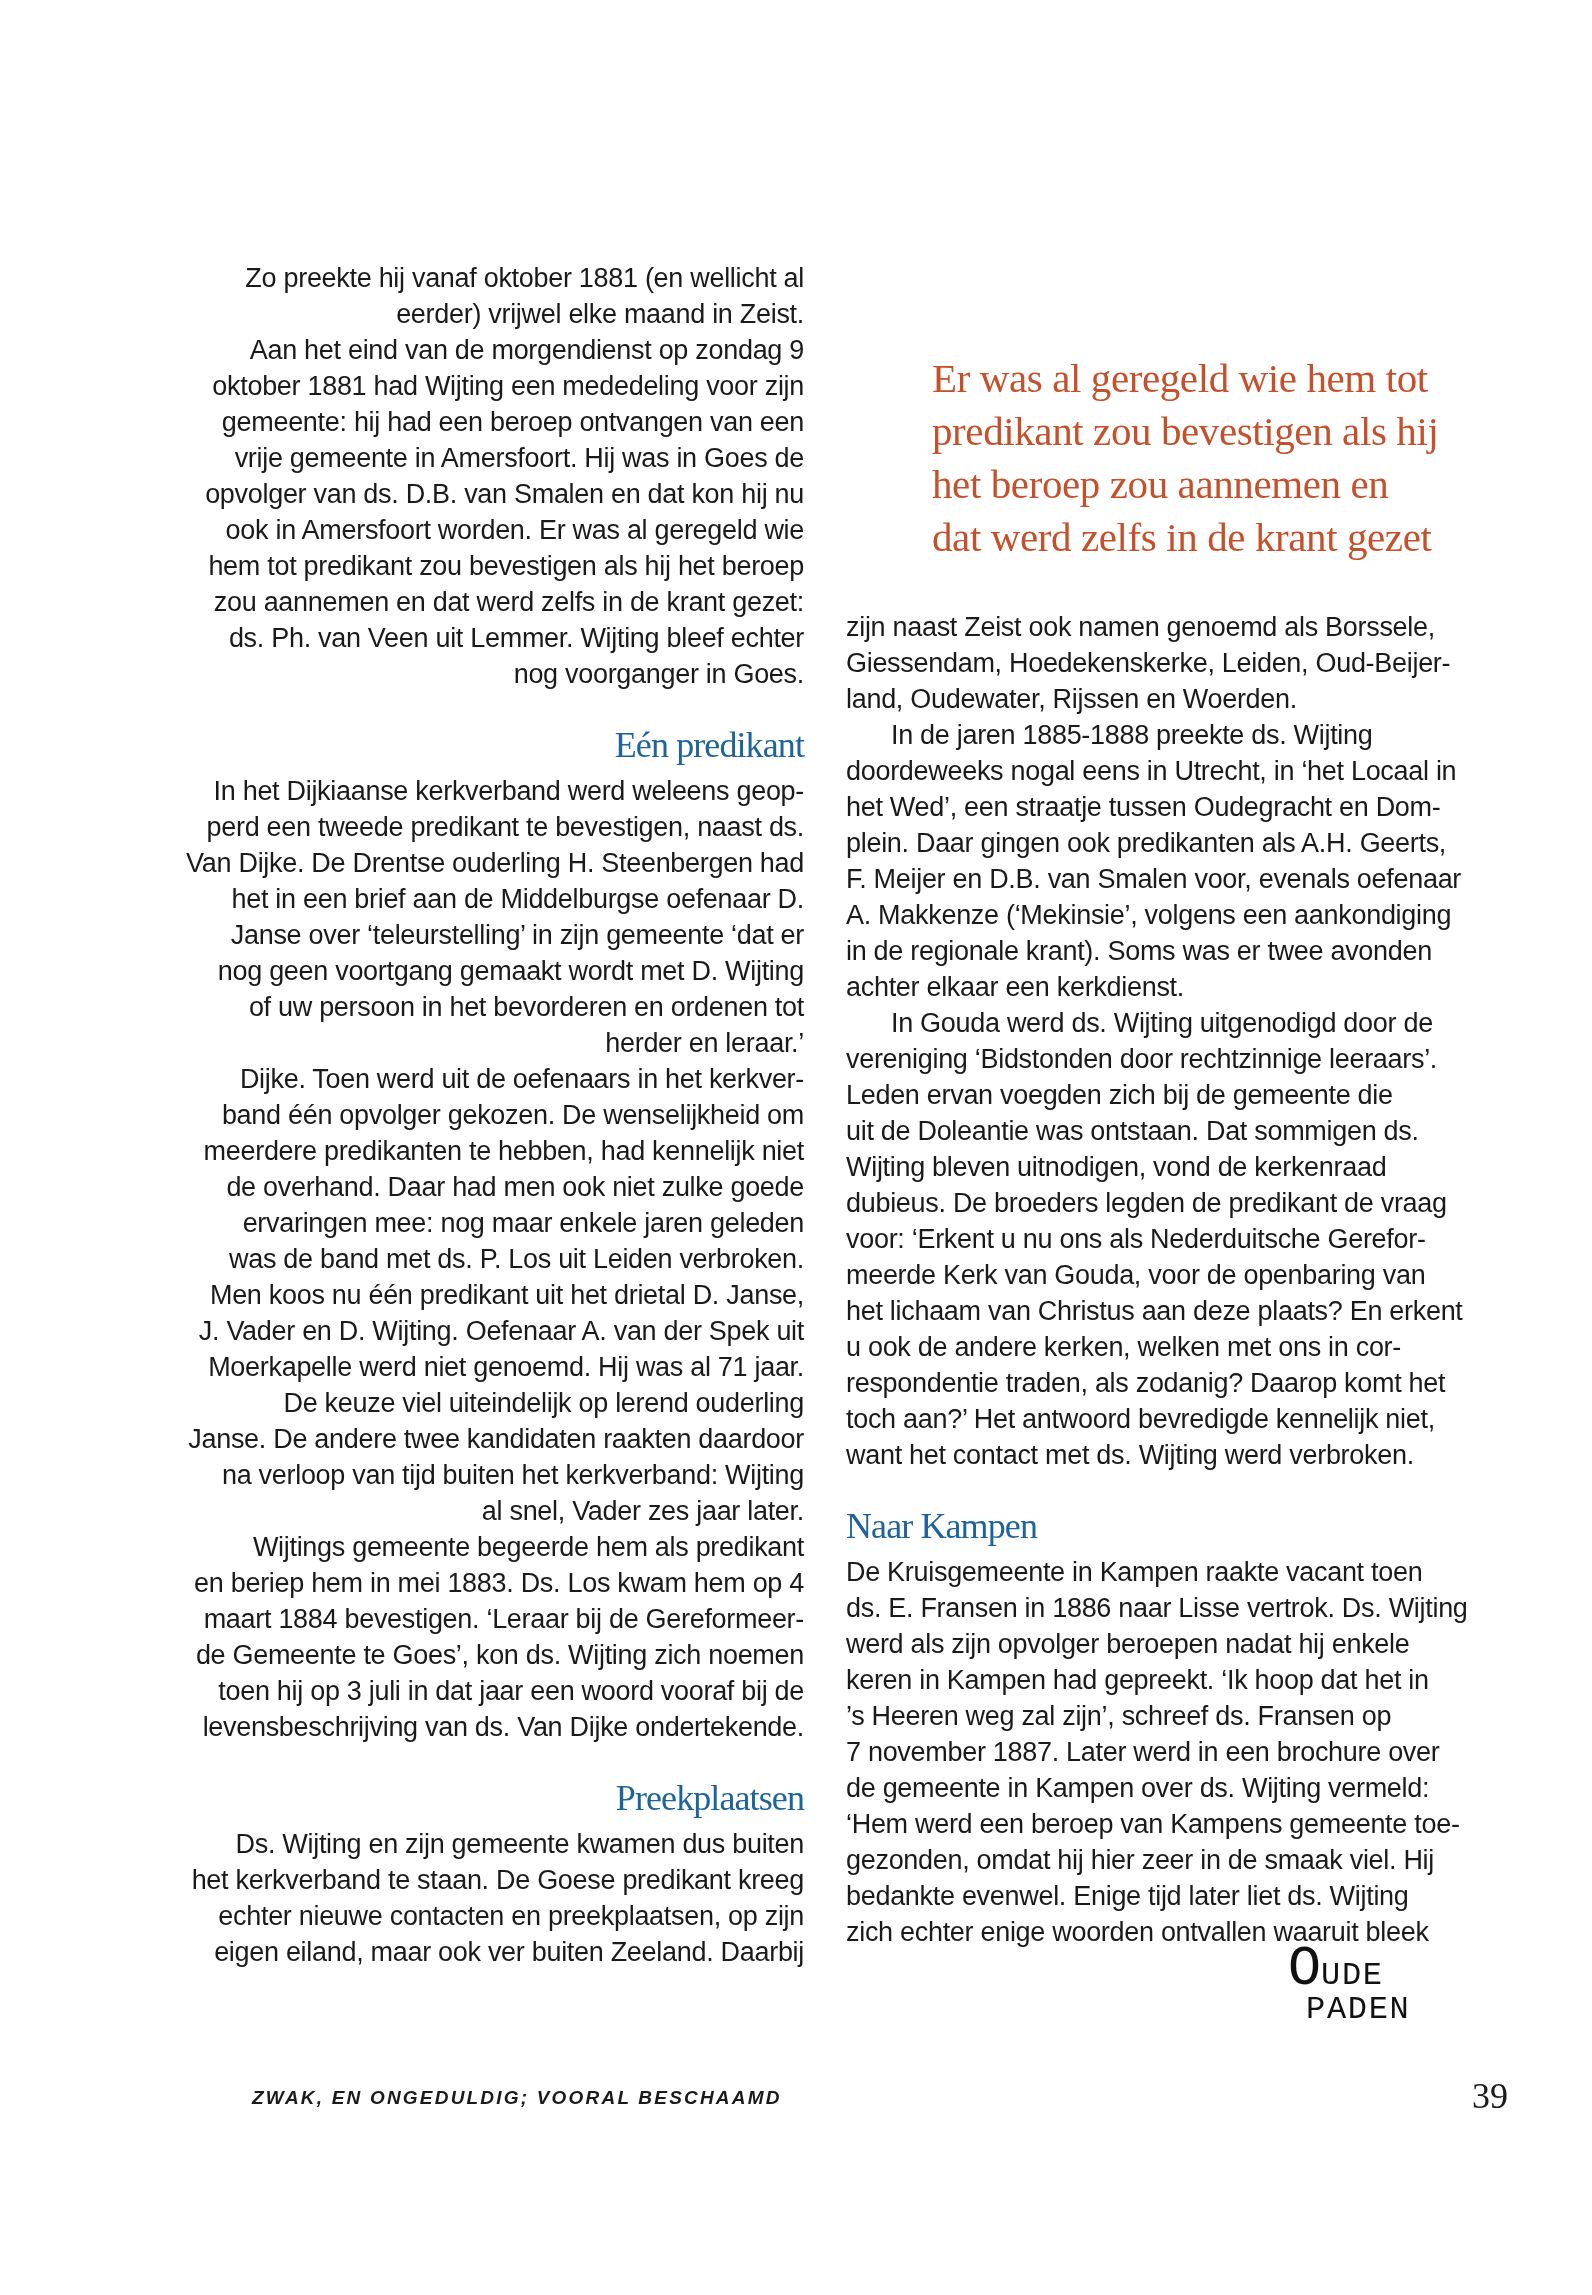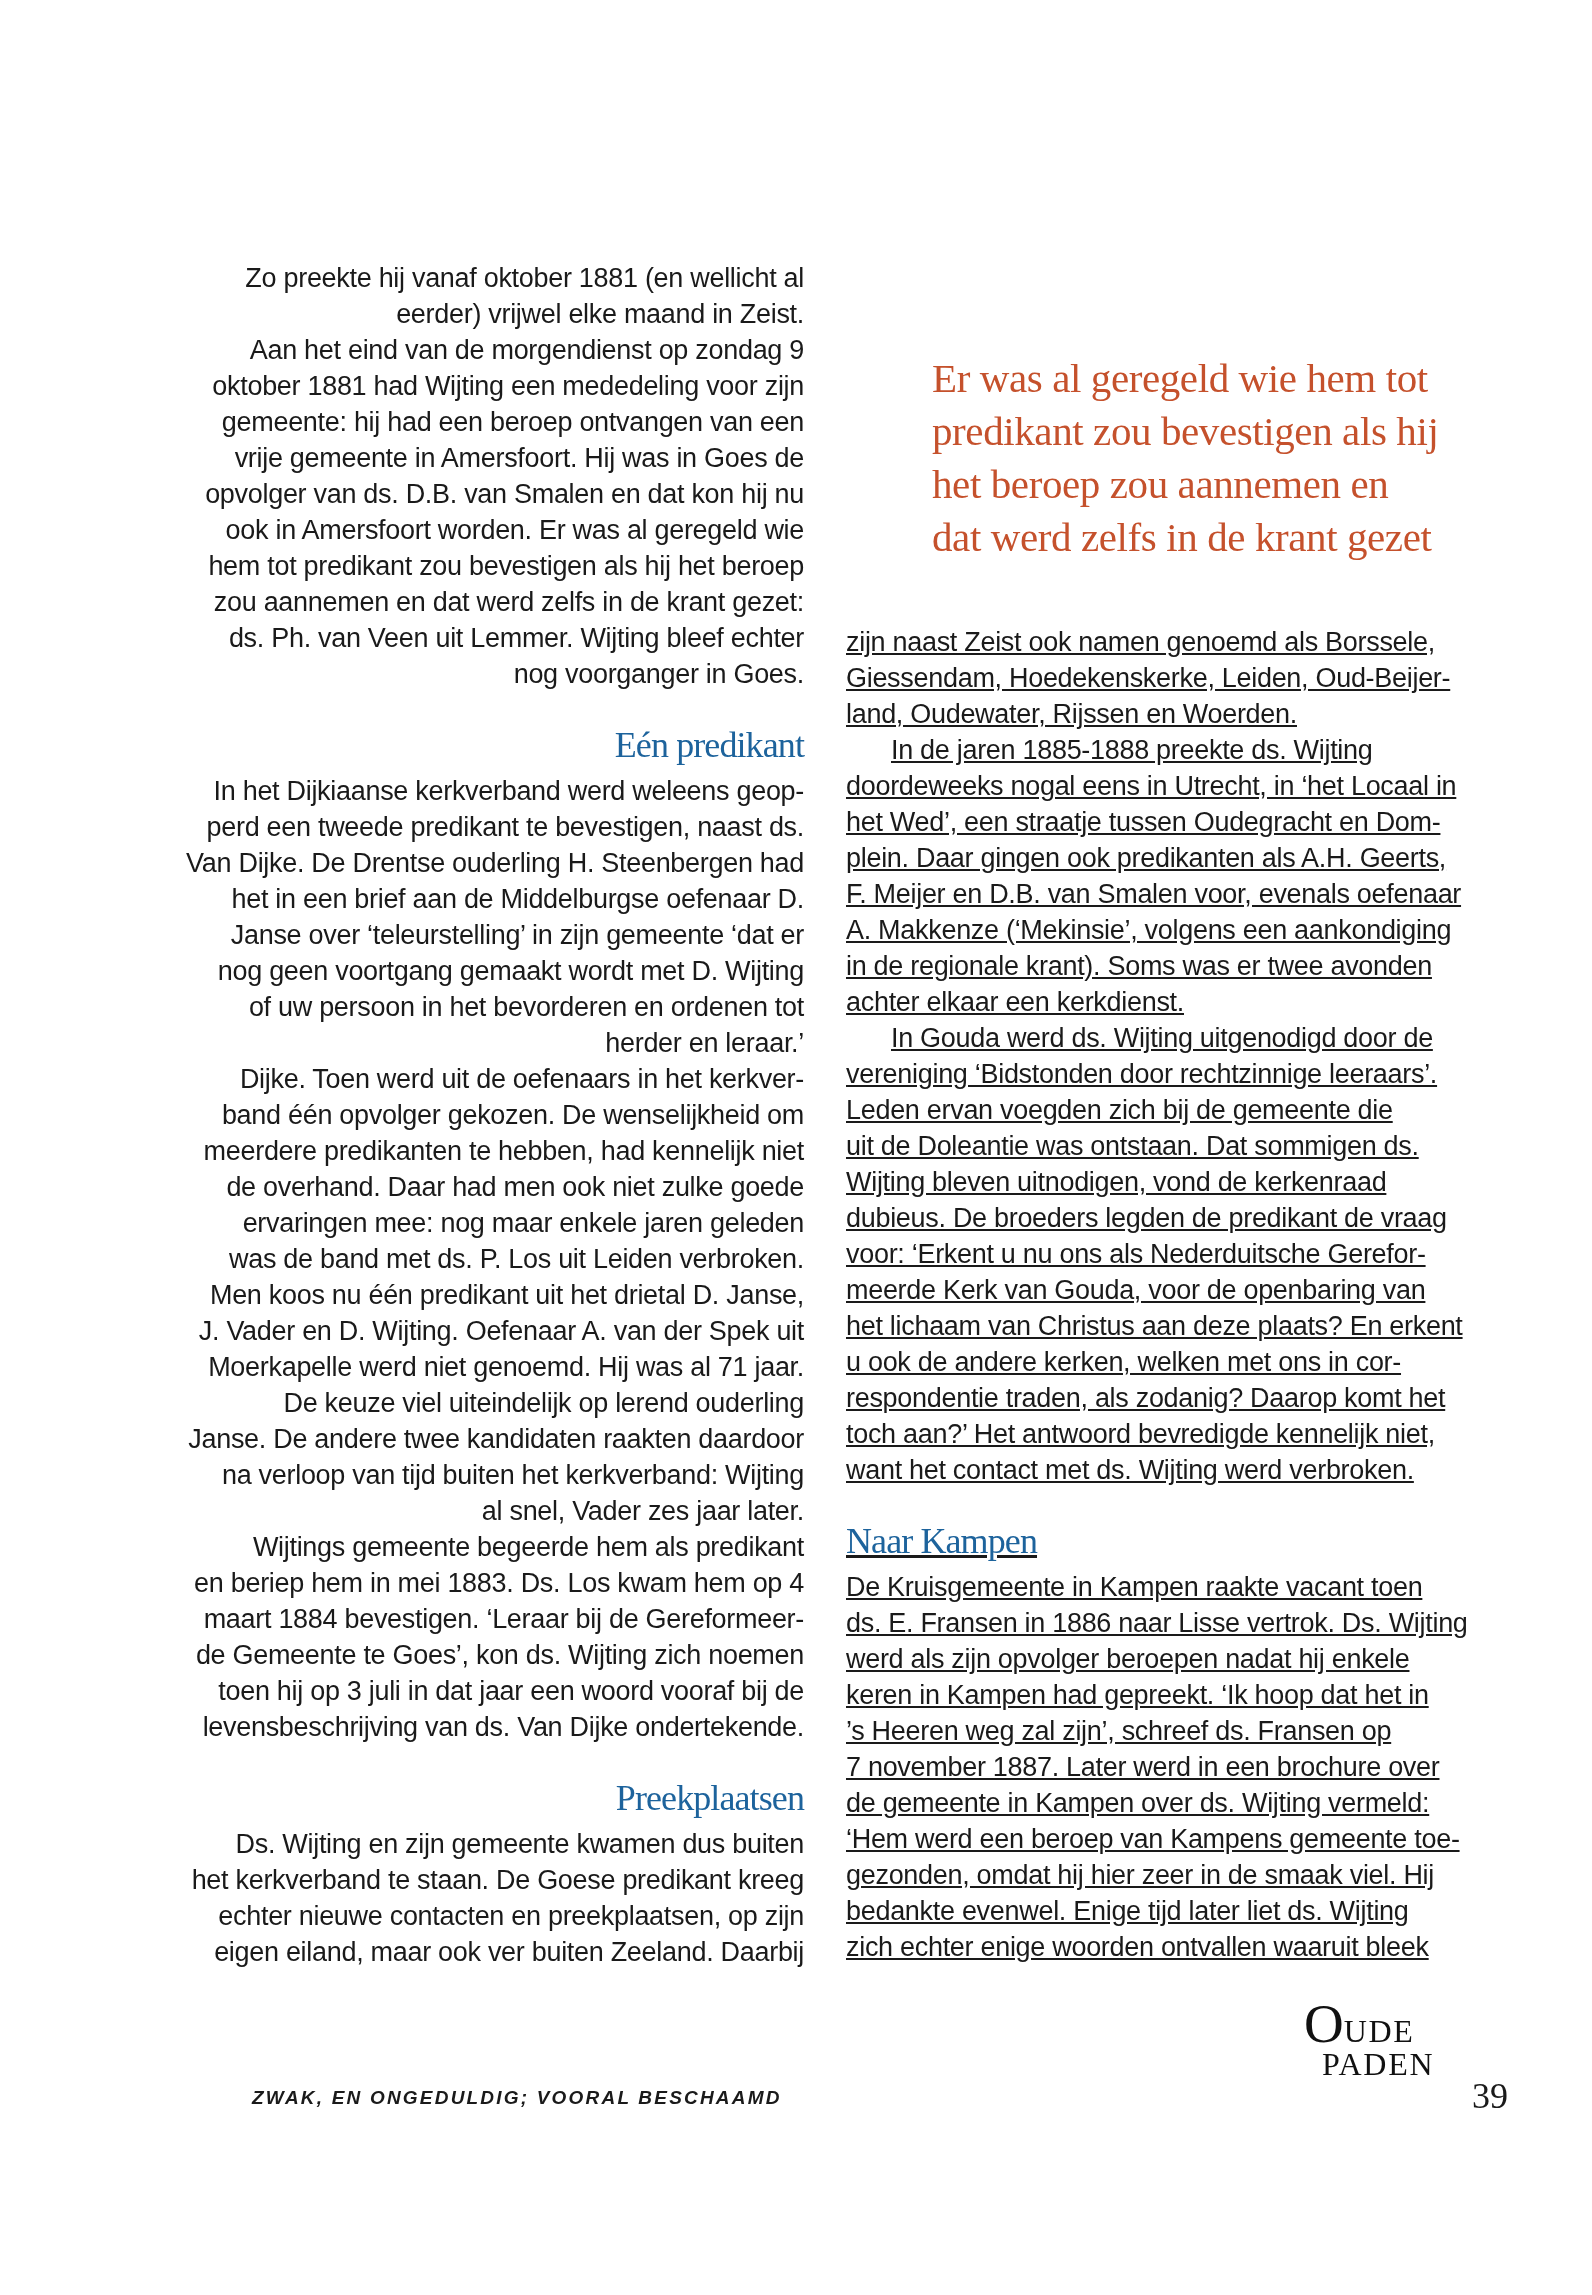--- a/index.html
+++ b/index.html
@@ -40,35 +40,34 @@
     margin-top:352px;
     padding-left:86px;
   }
   .quote-line{
     font-family:"Liberation Serif","DejaVu Serif",serif;
     font-size:41px;line-height:53px;
     letter-spacing:-0.4px;
     color:var(--quote);
     white-space:nowrap;
   }
-  #rc-body{margin-top:60px;text-decoration:underline;}
+  #rc-body{margin-top:45px;}
   #running-head{
     position:absolute;left:252px;top:2087px;
     font-size:19px;letter-spacing:2.2px;
     font-weight:600;
     color:var(--body-text);
     white-space:nowrap;
     font-style:italic;
   }
   #logo{
-    position:absolute;left:1288px;top:1996px;
-    font-family:Liberation Serif, serif;
+    position:absolute;left:1288px;top:1942px;
+    font-family:Liberation Mono, monospace;
     color:var(--logo);
     line-height:1;
-    margin-left:16px;
   }
   #logo .line1{white-space:nowrap;}
   #logo .logo-o{font-size:55px;}
   #logo .logo-rest{font-size:32px;letter-spacing:1.7px;}
   #logo .line2{
     font-size:32px;letter-spacing:1.7px;
     margin-left:18px;margin-top:-3.5px;
     white-space:nowrap;
     text-align:right;
   }

